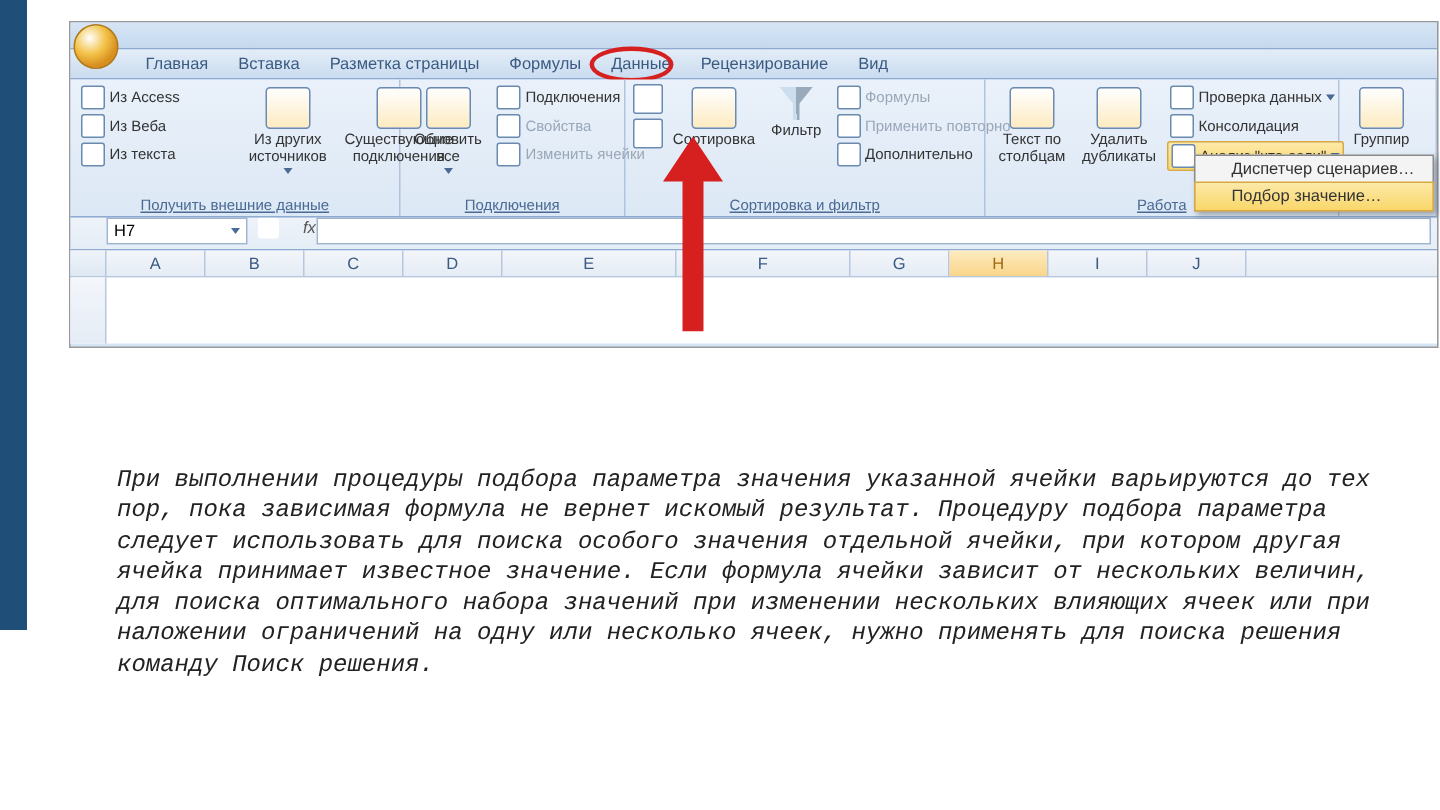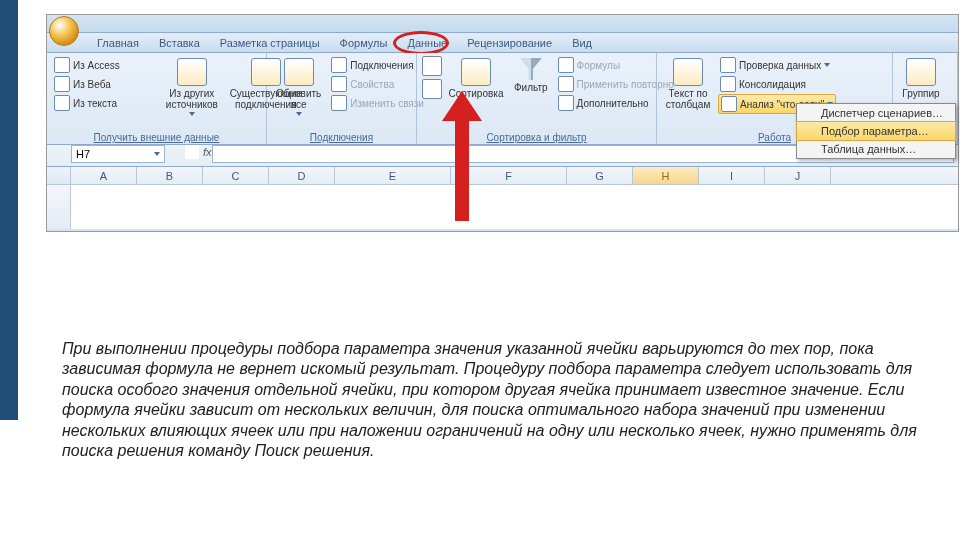--- a/index.html
+++ b/index.html
@@ -27,37 +27,37 @@
   .ico-lg { width: 30px; height: 28px; display: inline-block; border: 1px solid #6a8ab0; background: linear-gradient(#fff,#fdebc0); border-radius: 3px; }
   .ico-funnel { width: 22px; height: 22px; background: conic-gradient(#9ab 0 50%, #cde 0); clip-path: polygon(0 0, 100% 0, 60% 50%, 60% 100%, 40% 100%, 40% 50%); }
   .disabled { color: #9aa7b8; }
   
   .dropdown { position: absolute; right: 2px; top: 50px; width: 160px; background: #f4f4f4; border: 1px solid #8a8a8a; box-shadow: 2px 2px 4px rgba(0,0,0,.3); z-index: 20; }
   .dd-item { padding: 3px 8px 3px 24px; font-size: 11px; color: #333; position: relative; cursor: default; }
   .dd-item.hi { background: linear-gradient(#fde9a8,#f9d76a); border: 1px solid #d9a93d; margin: -1px; }
   
   .namebox-row { height: 22px; background: linear-gradient(#eef3f9,#e5edf6); border-bottom: 1px solid #8faad0; display: flex; align-items: flex-start; }
   .namebox { width: 94px; height: 18px; background: #fff; border: 1px solid #9db4d1; margin-left: 24px; padding: 1px 4px; font-size: 11px; display:flex; align-items:center; justify-content:space-between; }
-  .fx-area { display: flex; align-items: center; margin-left: 20px; gap: 4px; }
+  .fx-area { display: flex; align-items: center; margin-left: 7px; gap: 16px; }
   .fx { font-style: italic; color: #555; }
   .formula-input { flex: 1; height: 18px; background: #fff; border: 1px solid #9db4d1; margin-right: 4px; }
   
   .col-headers { height: 18px; background: linear-gradient(#f3f6fb,#e5ecf5); border-bottom: 1px solid #b7c8dd; display: flex; }
   .corner { width: 24px; border-right: 1px solid #b7c8dd; background: linear-gradient(#eef3f9,#dee8f3); }
   .colh { border-right: 1px solid #b7c8dd; text-align: center; line-height: 18px; color: #3b5a82; }
   .colh.sel { background: linear-gradient(#fdebc0,#f9d58a); color: #a06a10; }
   
   .grid { display: flex; height: 44px; background: #fff; }
   .rownums { width: 24px; background: linear-gradient(#f3f6fb,#e5ecf5); border-right: 1px solid #b7c8dd; }
   .cells { flex: 1; position: relative; }
   
   .red-arrow { position: absolute; left: 380px; top: 38px; width: 70px; height: 130px; pointer-events: none; z-index: 15; }
   .red-arrow svg { width: 100%; height: 100%; }
   
-  .para { position: absolute; left: 44px; top: 310px; width: 866px; font-family: Liberation Sans, sans-serif; font-size: 16px; font-style: italic; line-height: 1.28; color: #222; margin-top: 29px; }
+  .para { position: absolute; left: 60px; top: 310px; width: 866px; font-family: Liberation Mono, monospace; font-size: 16px; font-style: italic; line-height: 1.28; color: #222; }
   
   .chev { display:inline-block; width:0; height:0; border-left:3px solid transparent; border-right:3px solid transparent; border-top:4px solid #4a6a94; vertical-align: middle; }
 </style>
 </head>
 <body>
 
 <div class="slide-frame">
 
   <div class="excel-shot">
     <div class="titlebar">
@@ -116,21 +116,21 @@
             <div class="btn-sm">
                 <span class="ico"></span>
                 <span>Подключения</span>
               </div>
             <div class="btn-sm disabled">
                 <span class="ico"></span>
                 <span>Свойства</span>
               </div>
             <div class="btn-sm disabled">
                 <span class="ico"></span>
-                <span>Изменить связи</span>
+                <span>Изменить ячейки</span>
               </div>
           </div>
         </div>
         <div class="group-label">Подключения</div>
       </div>
 
       <div class="group" style="width:240px;">
         <div class="group-body">
           <div class="vstack" style="gap:3px; align-items:center;">
             <span class="ico" style="width:20px;height:20px;"></span>
@@ -161,20 +161,24 @@
         </div>
         <div class="group-label">Сортировка и фильтр</div>
       </div>
 
       <div class="group" style="width:236px;">
         <div class="group-body">
           <div class="btn-lg" style="width:52px;">
               <span class="ico-lg"></span>
               <span>Текст по столбцам</span>
             </div>
+          <div class="btn-lg" style="width:56px;">
+              <span class="ico-lg"></span>
+              <span>Удалить дубликаты</span>
+            </div>
           <div class="vstack">
             <div class="btn-sm">
                 <span class="ico"></span>
                 <span>Проверка данных</span>
                 <span class="chev"></span>
               </div>
             <div class="btn-sm">
                 <span class="ico"></span>
                 <span>Консолидация</span>
               </div>
@@ -193,22 +197,21 @@
           <div class="btn-lg" style="width:46px;">
               <span class="ico-lg"></span>
               <span>Группир</span>
             </div>
         </div>
         <div class="group-label"></div>
       </div>
 
       <div class="dropdown">
         <div class="dd-item">Диспетчер сценариев…</div>
-        <div class="dd-item hi">Подбор параметра…</div>
-        <div class="dd-item">Таблица данных…</div>
+        <div class="dd-item hi">Подбор значение…</div>
       </div>
 
       <div class="red-arrow">
         <svg viewBox="0 0 70 130">
             <path d="M35 0 L55 30 L42 30 L42 130 L28 130 L28 30 L15 30 Z" fill="#d62020"></path>
           </svg>
       </div>
     </div>
 
     <div class="namebox-row">

